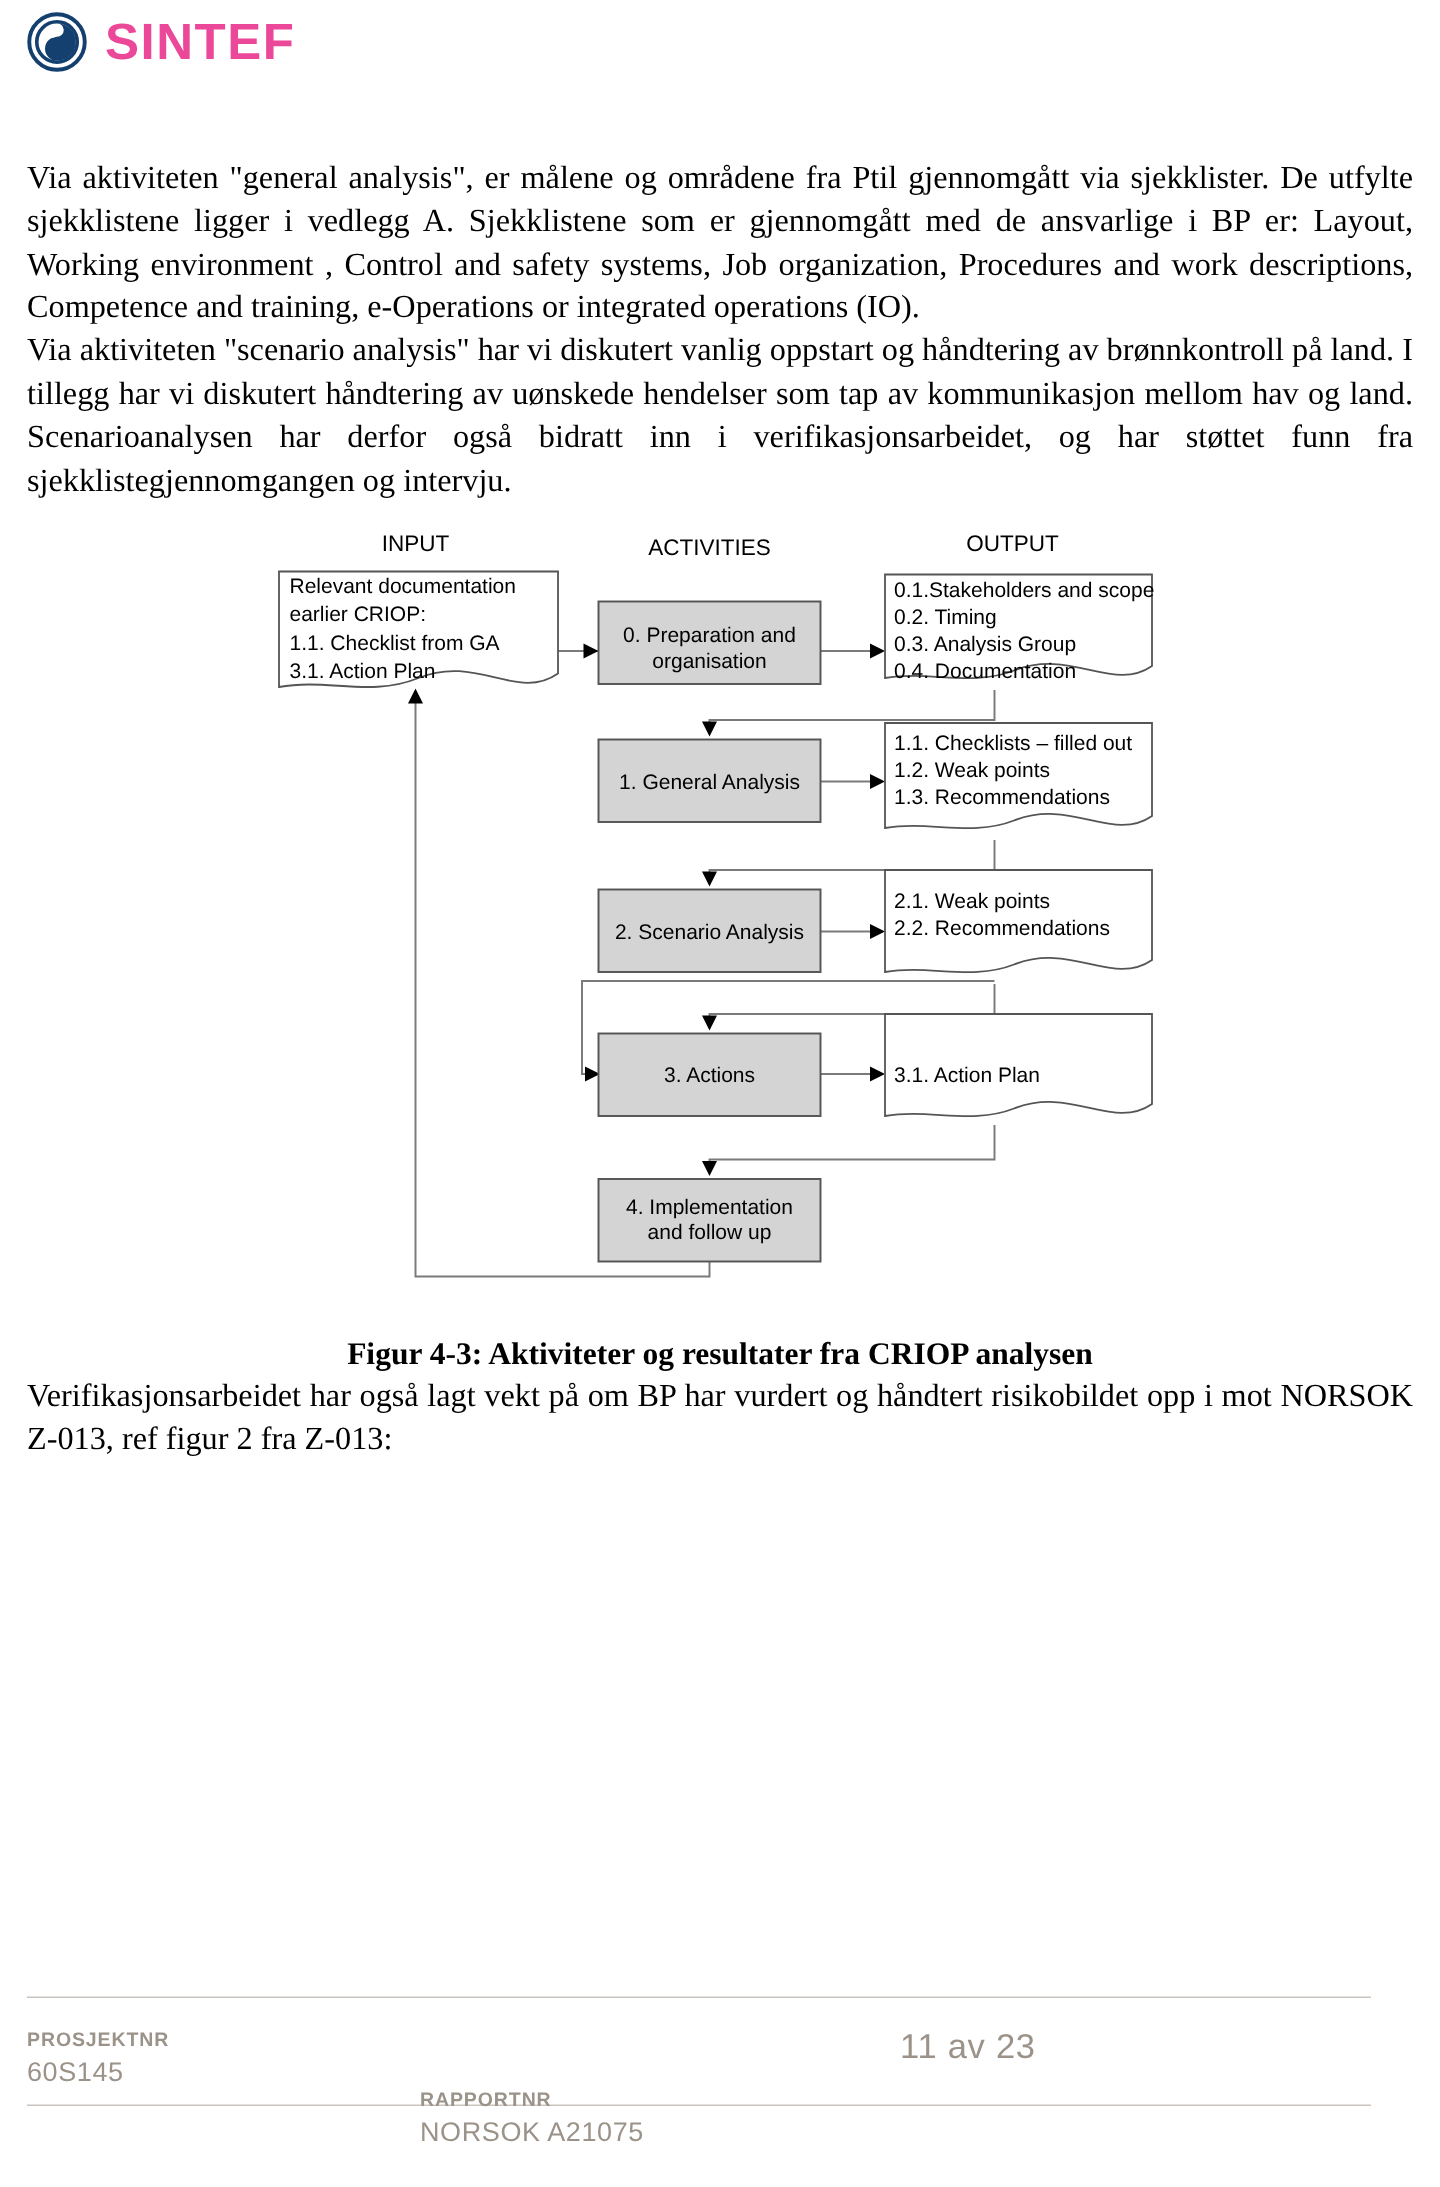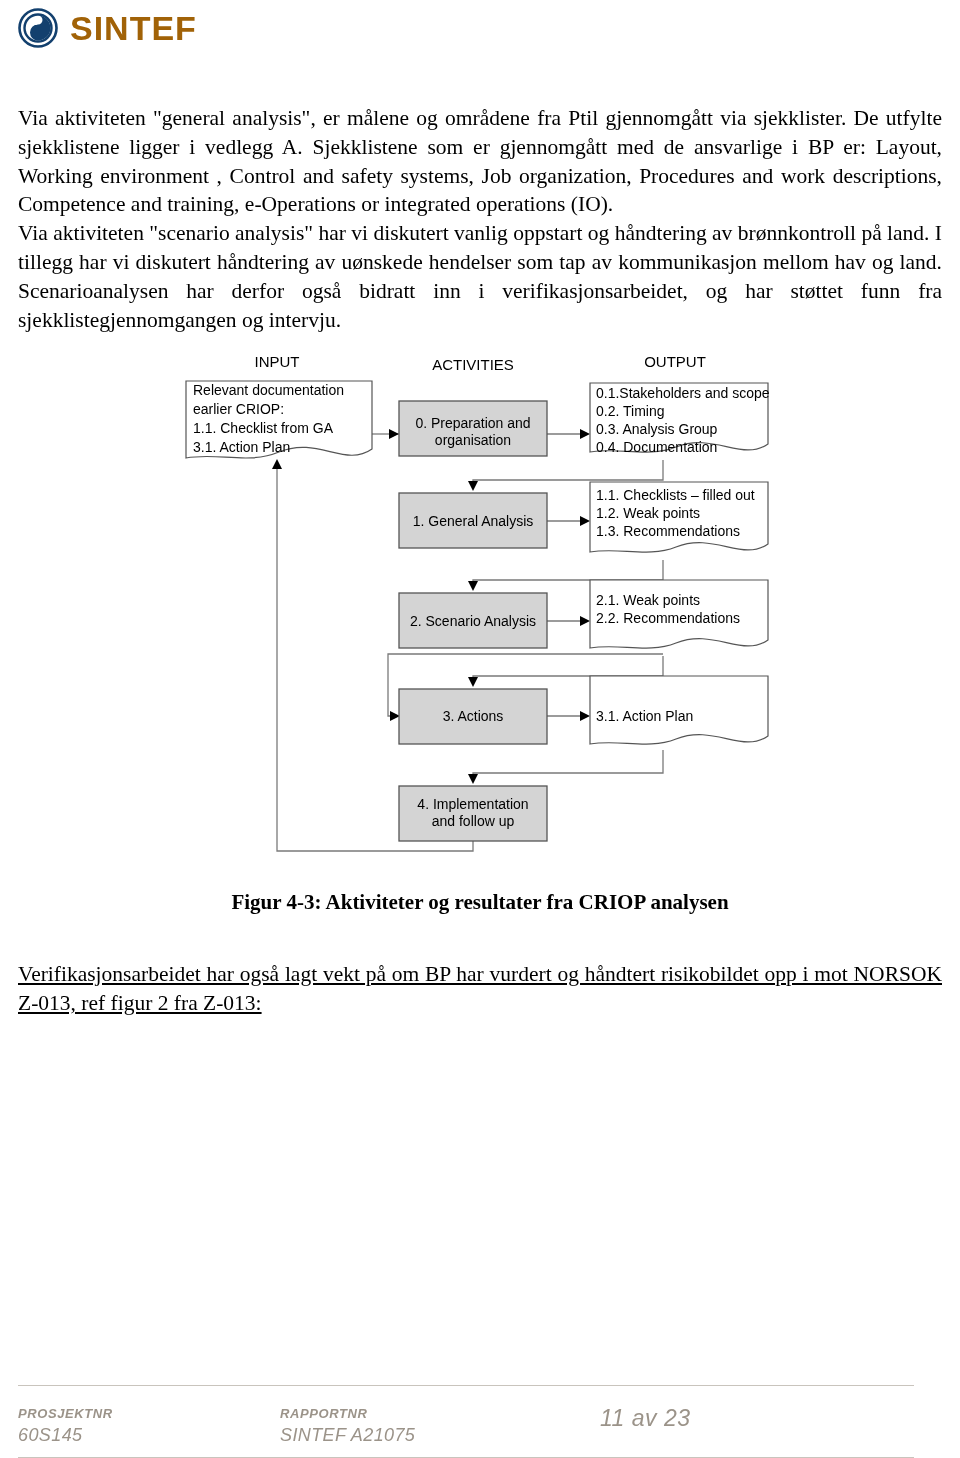--- a/index.html
+++ b/index.html
@@ -24,21 +24,21 @@
     display: flex;
     align-items: center;
     gap: 12px;
   }
   .logo-mark { width: 40px; height: 40px; display: block; }
   .logo-word {
     font-family: "Liberation Sans", sans-serif;
     font-weight: bold;
     font-size: 34px;
     letter-spacing: 1px;
-    color: #a16207;
+    color: #ec4899;
     line-height: 1;
   }
 
   
   .content {
     position: absolute;
     left: 18px;
     top: 104px;
     width: 924px;
   }
@@ -69,33 +69,31 @@
     width: 960px;
     text-align: center;
     font-size: 21px;
     font-weight: bold;
   }
 
   
   .lower {
     position: absolute;
     left: 18px;
-    top: 960px;
+    top: 916px;
     width: 924px;
-    text-decoration: underline;
   }
 
   
   .footer {
     position: absolute;
     left: 0;
-    top: 1385px;
+    top: 1331px;
     width: 932px;
     height: 73px;
-    font-style: italic;
   }
   .footer-rule {
     position: absolute;
     left: 18px;
     right: 18px;
     height: 1px;
     background: #c9c4bd;
   }
   .footer-rule.top { top: 0; }
   .footer-rule.bottom { top: 72px; }
@@ -104,21 +102,21 @@
     left: 18px;
     top: 20px;
     width: 924px;
     display: flex;
     align-items: flex-start;
     font-family: "Liberation Sans", sans-serif;
     color: #9b9389;
   }
   .fcol { flex: 0 0 auto; }
   .fcol.c1 { width: 262px; }
-  .fcol.c2 { width: 320px; }
+  .fcol.c2 { width: 320px; margin-top: 40px; }
   .fcol.c3 { width: 200px; }
   .fcol.c4 { flex: 1 1 auto; text-align: left; }
   .flabel {
     font-size: 13px;
     font-weight: bold;
     letter-spacing: 0.6px;
     text-transform: uppercase;
     line-height: 1.35;
   }
   .fvalue {
@@ -269,19 +267,19 @@
 <div class="footer">
   <div class="footer-rule top"></div>
   <div class="footer-rule bottom"></div>
   <div class="footer-cols">
     <div class="fcol c1">
       <div class="flabel">PROSJEKTNR</div>
       <div class="fvalue">60S145</div>
     </div>
     <div class="fcol c2">
       <div class="flabel">RAPPORTNR</div>
-      <div class="fvalue">SINTEF A21075</div>
+      <div class="fvalue">NORSOK A21075</div>
     </div>
     <div class="fcol c4">
       <div class="fpage">11 av 23</div>
     </div>
   </div>
 </div>
 
 </body></html>

